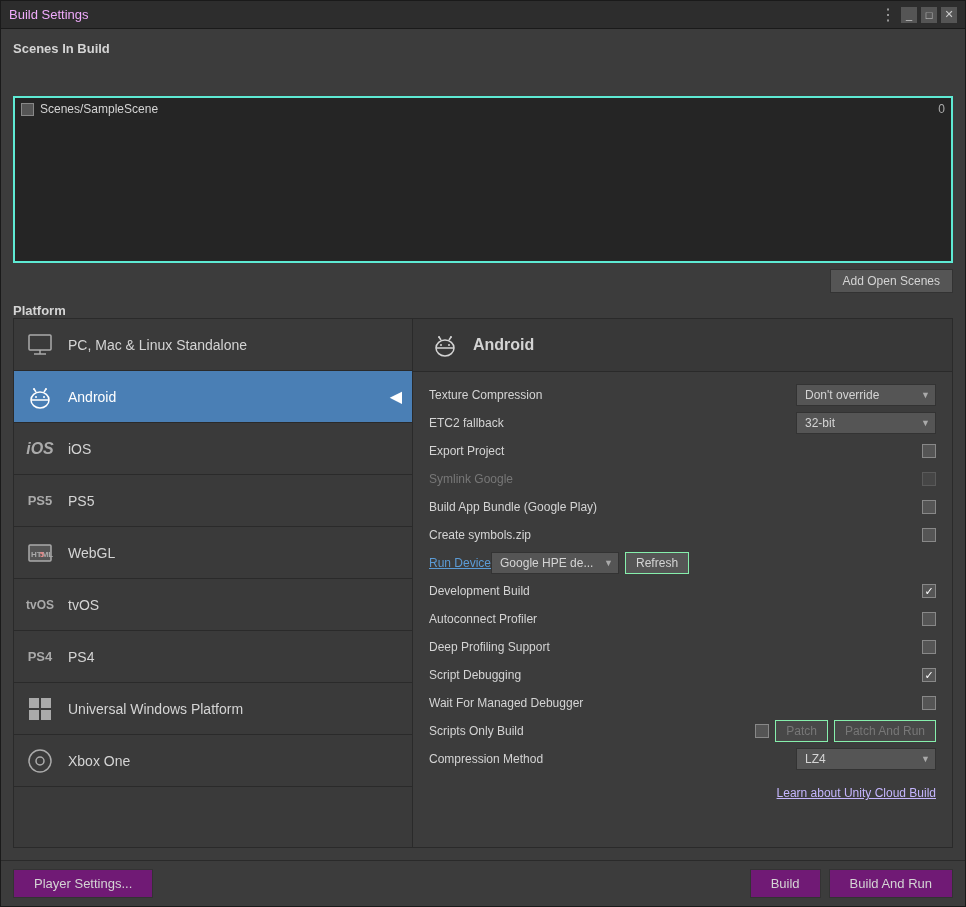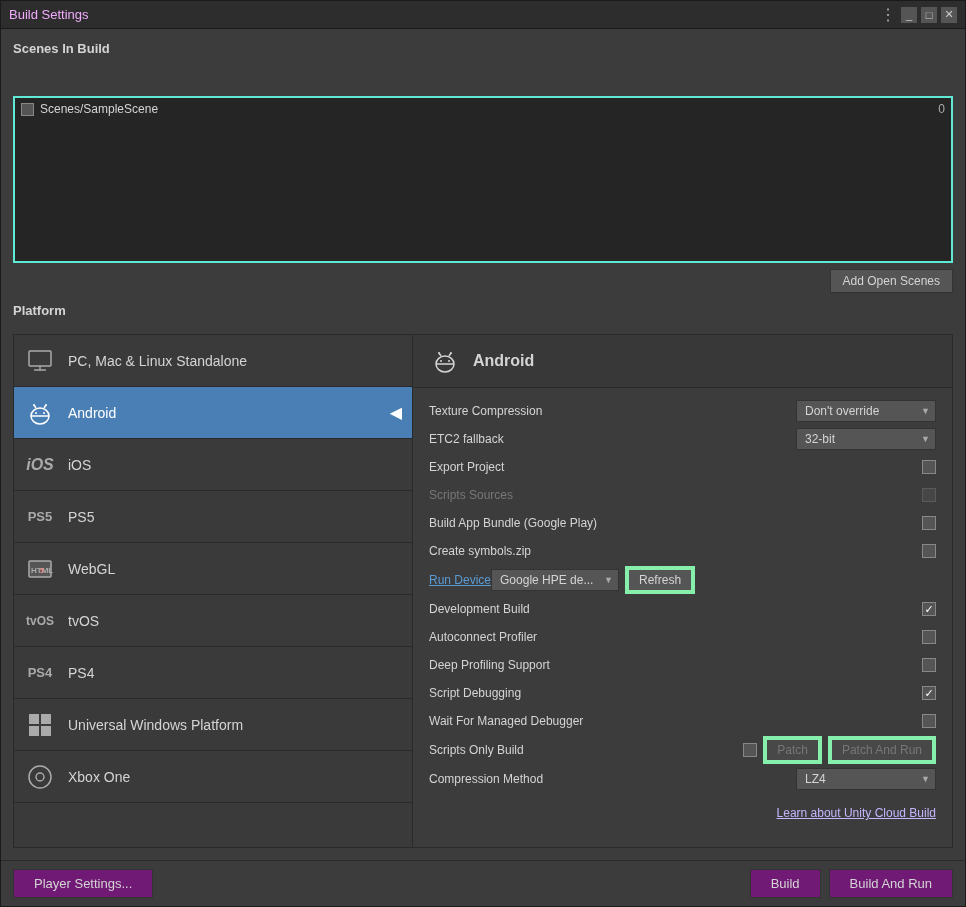--- a/index.html
+++ b/index.html
@@ -135,21 +135,21 @@
       padding: 4px 12px;
       cursor: pointer;
       font-size: 12px;
     }
 
     
     .bottom-section {
       flex: 1;
       display: flex;
       flex-direction: column;
-      gap: 16px;
+      gap: 0;
       overflow: hidden;
     }
 
     .platform-label {
       color: #d4d4d4;
       font-size: 13px;
       font-weight: 600;
     }
 
     .platform-build-row {
@@ -300,21 +300,21 @@
     }
 
     .checkbox-box.checked::after {
       content: '✓';
       font-size: 11px;
       color: #fff;
     }
 
     .btn-small {
       background: #555;
-      border: 4px solid #86efac;
+      border: 1px solid #86efac;
       color: #d4d4d4;
       padding: 3px 10px;
       cursor: pointer;
       font-size: 12px;
     }
 
     .btn-small.disabled {
       color: #777;
       cursor: default;
       background: #484848;
@@ -542,21 +542,21 @@
             </div>
 
             <div class="setting-row">
               <span class="setting-label">Export Project</span>
               <div class="setting-control">
                 <div class="checkbox-box"></div>
               </div>
             </div>
 
             <div class="setting-row">
-              <span class="setting-label disabled">Scripts Sources</span>
+              <span class="setting-label disabled">Symlink Google</span>
               <div class="setting-control">
                 <div class="checkbox-box" style="opacity:0.4;"></div>
               </div>
             </div>
 
             <div class="setting-row">
               <span class="setting-label">Build App Bundle (Google Play)</span>
               <div class="setting-control">
                 <div class="checkbox-box"></div>
               </div>

